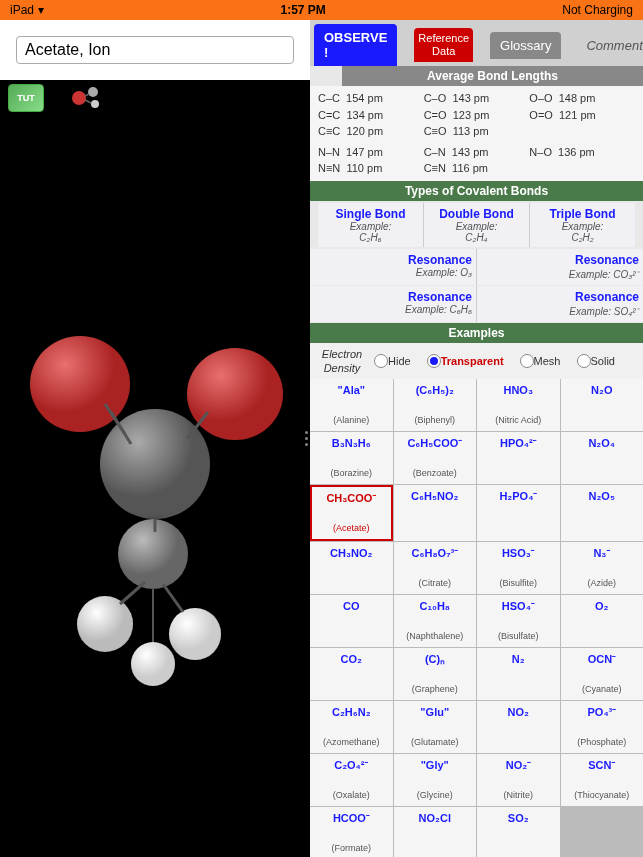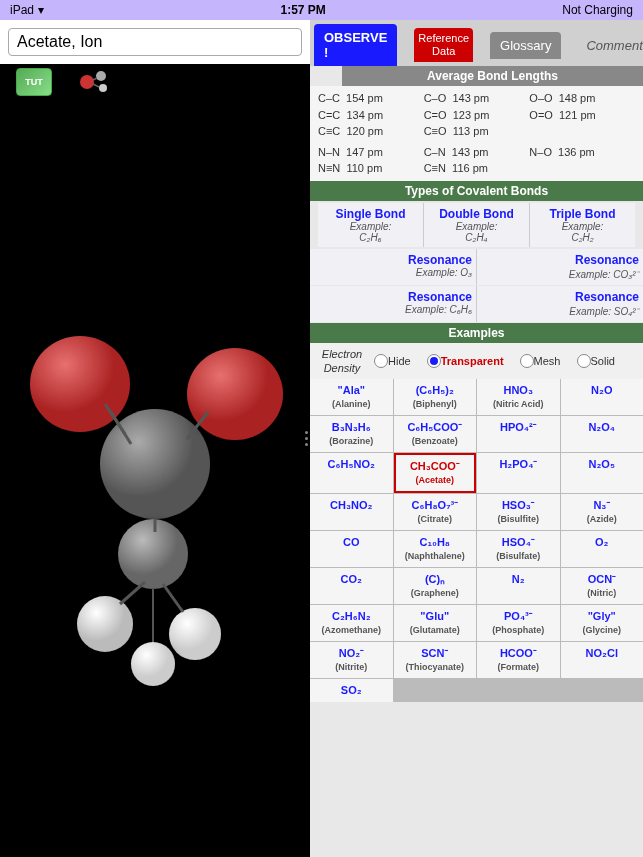--- a/index.html
+++ b/index.html
@@ -11,21 +11,21 @@
       overflow: hidden;
       position: relative;
     }
 
     
     .status-bar {
       display: flex;
       justify-content: space-between;
       align-items: center;
       padding: 2px 10px;
-      background: #c4b5fd;
+      background: #f97316;
       font-size: 12px;
       font-weight: 500;
       height: 20px;
       text-align: center;
     }
     .status-left { display: flex; align-items: center; gap: 4px; }
     .status-center { font-weight: 600; }
 
     
     .main-container {
@@ -47,21 +47,21 @@
       padding: 4px 8px;
       margin: 6px;
       font-size: 16px;
       font-weight: 400;
       border-radius: 4px;
       color: #000;
     }
 
     .toolbar {
       display: flex;
-      padding: 4px 16px;
+      padding: 4px 8px;
       gap: 23px;
     }
 
     .toolbar-btn {
       width: 36px;
       height: 28px;
       border-radius: 4px;
       display: flex;
       align-items: center;
       justify-content: center;
@@ -325,39 +325,40 @@
     }
 
     .mol-cell-red {
       color: #cc0000;
       font-weight: 700;
     }
 
     .mol-sub {
       font-size: 9px;
       color: #555;
-      font-weight: 700;
+      font-weight: 400;
+      margin-top: 16px;
     }
   </style>
 </head>
 <body>
 
 <div class="status-bar">
   <div class="status-left">
     <span>iPad</span>
     <span>▾</span>
   </div>
   <div class="status-center">1:57 PM</div>
   <div>Not Charging</div>
 </div>
 
 <div class="main-container">
 
   <div class="left-panel">
-    <div style="background:#fff; padding:2px;">
+    <div style="background:#fff; padding:10px;">
       <input type="text" class="molecule-title" value="Acetate, Ion" style="width: calc(100% - 12px); border: 1.5px solid rgb(170, 170, 170); border-radius: 4px; font-size: 16px; padding: 4px 8px; outline: none;">
     </div>
     <div class="toolbar">
       <div class="toolbar-btn toolbar-btn-green" style="background:linear-gradient(135deg,#5a5,#8d8); border:1px solid #4a4;">
         <span style="font-size:9px; color:#fff; font-weight:700;">TUT</span>
       </div>
       <div style="display:flex;align-items:center;">
 
         <svg width="40" height="28" viewBox="0 0 40 28">
           <circle cx="12" cy="14" r="7" fill="#cc3333"></circle>
@@ -569,28 +570,28 @@
         <div>C₆H₅COO⁻</div>
         <div class="mol-sub">(Benzoate)</div>
       </div>
       <div class="mol-cell">
         <div>HPO₄²⁻</div>
       </div>
       <div class="mol-cell">
         <div>N₂O₄</div>
       </div>
 
-      <div class="mol-cell">
-        <div>C₆H₅NO₂</div>
-      </div>
       <div class="mol-cell selected">
         <div class="mol-cell-red">CH₃COO⁻</div>
         <div class="mol-sub" style="color:#cc0000;">(Acetate)</div>
       </div>
       <div class="mol-cell">
+        <div>C₆H₅NO₂</div>
+      </div>
+      <div class="mol-cell">
         <div>H₂PO₄⁻</div>
       </div>
       <div class="mol-cell">
         <div>N₂O₅</div>
       </div>
 
       <div class="mol-cell">
         <div>CH₃NO₂</div>
       </div>
       <div class="mol-cell">
@@ -626,37 +627,44 @@
       </div>
       <div class="mol-cell">
         <div>(C)ₙ</div>
         <div class="mol-sub">(Graphene)</div>
       </div>
       <div class="mol-cell">
         <div>N₂</div>
       </div>
       <div class="mol-cell">
         <div>OCN⁻</div>
-        <div class="mol-sub">(Nitric)</div>
+        <div class="mol-sub">(Cyanate)</div>
       </div>
 
       <div class="mol-cell">
         <div>C₂H₆N₂</div>
         <div class="mol-sub">(Azomethane)</div>
       </div>
       <div class="mol-cell">
         <div>"Glu"</div>
         <div class="mol-sub">(Glutamate)</div>
       </div>
       <div class="mol-cell">
+        <div>NO₂</div>
+      </div>
+      <div class="mol-cell">
         <div>PO₄³⁻</div>
         <div class="mol-sub">(Phosphate)</div>
       </div>
 
       <div class="mol-cell">
+        <div>C₂O₄²⁻</div>
+        <div class="mol-sub">(Oxalate)</div>
+      </div>
+      <div class="mol-cell">
         <div>"Gly"</div>
         <div class="mol-sub">(Glycine)</div>
       </div>
       <div class="mol-cell">
         <div>NO₂⁻</div>
         <div class="mol-sub">(Nitrite)</div>
       </div>
       <div class="mol-cell">
         <div>SCN⁻</div>
         <div class="mol-sub">(Thiocyanate)</div>

